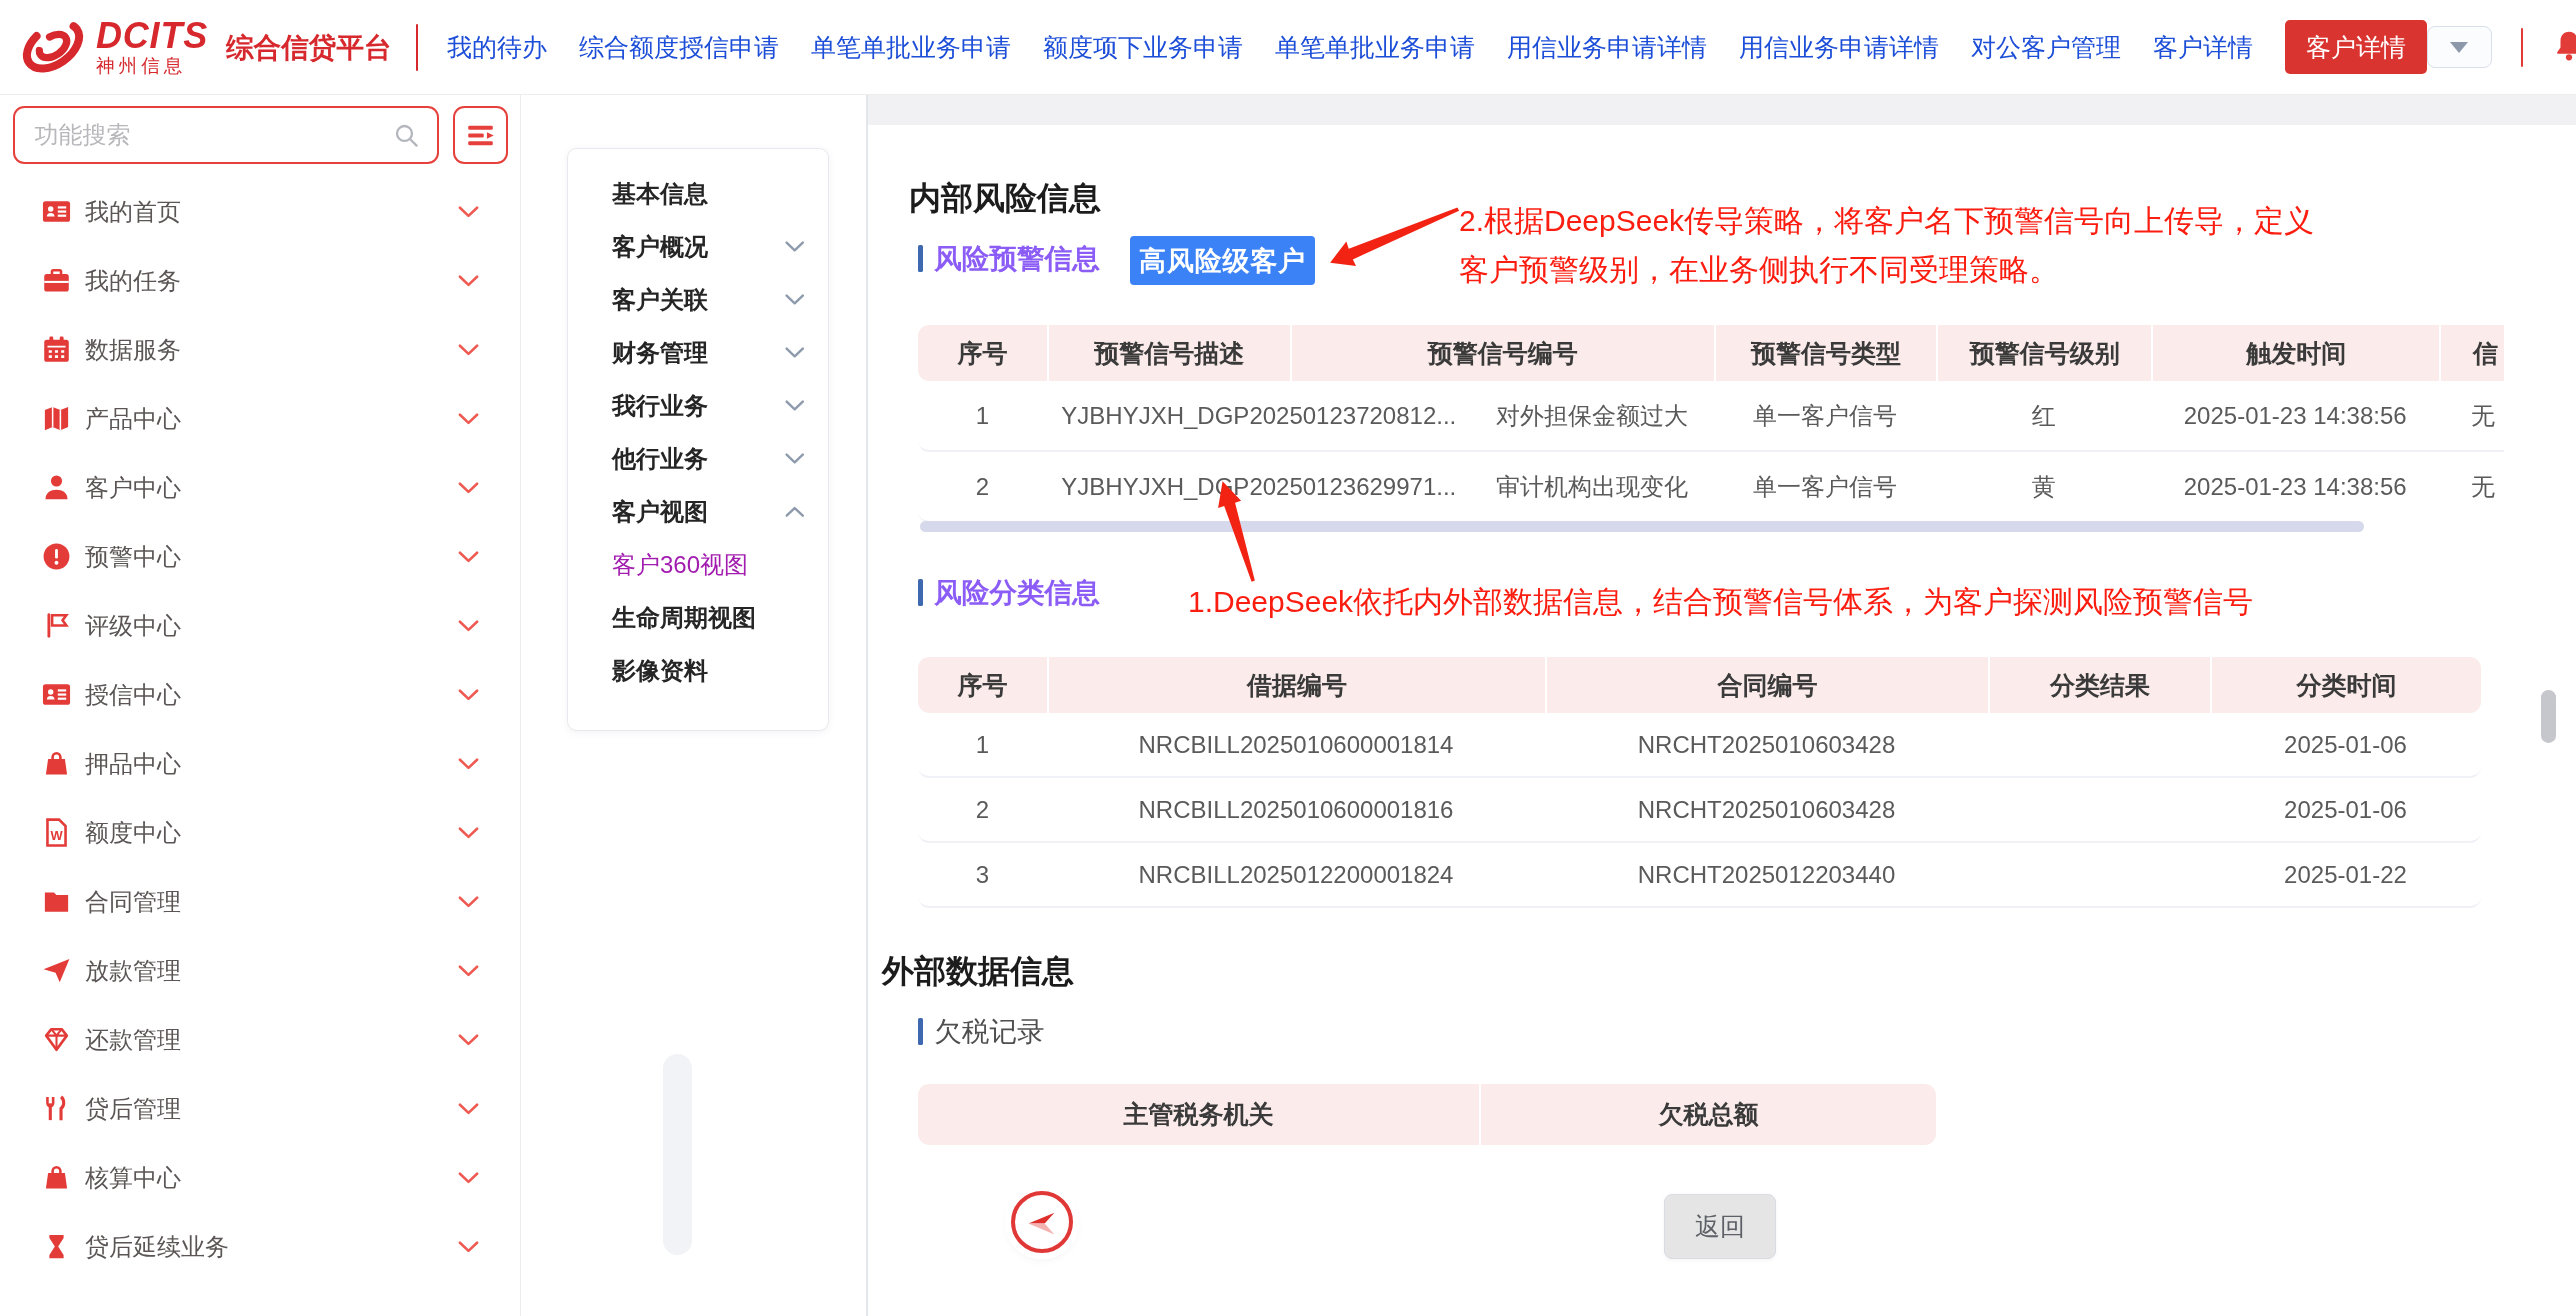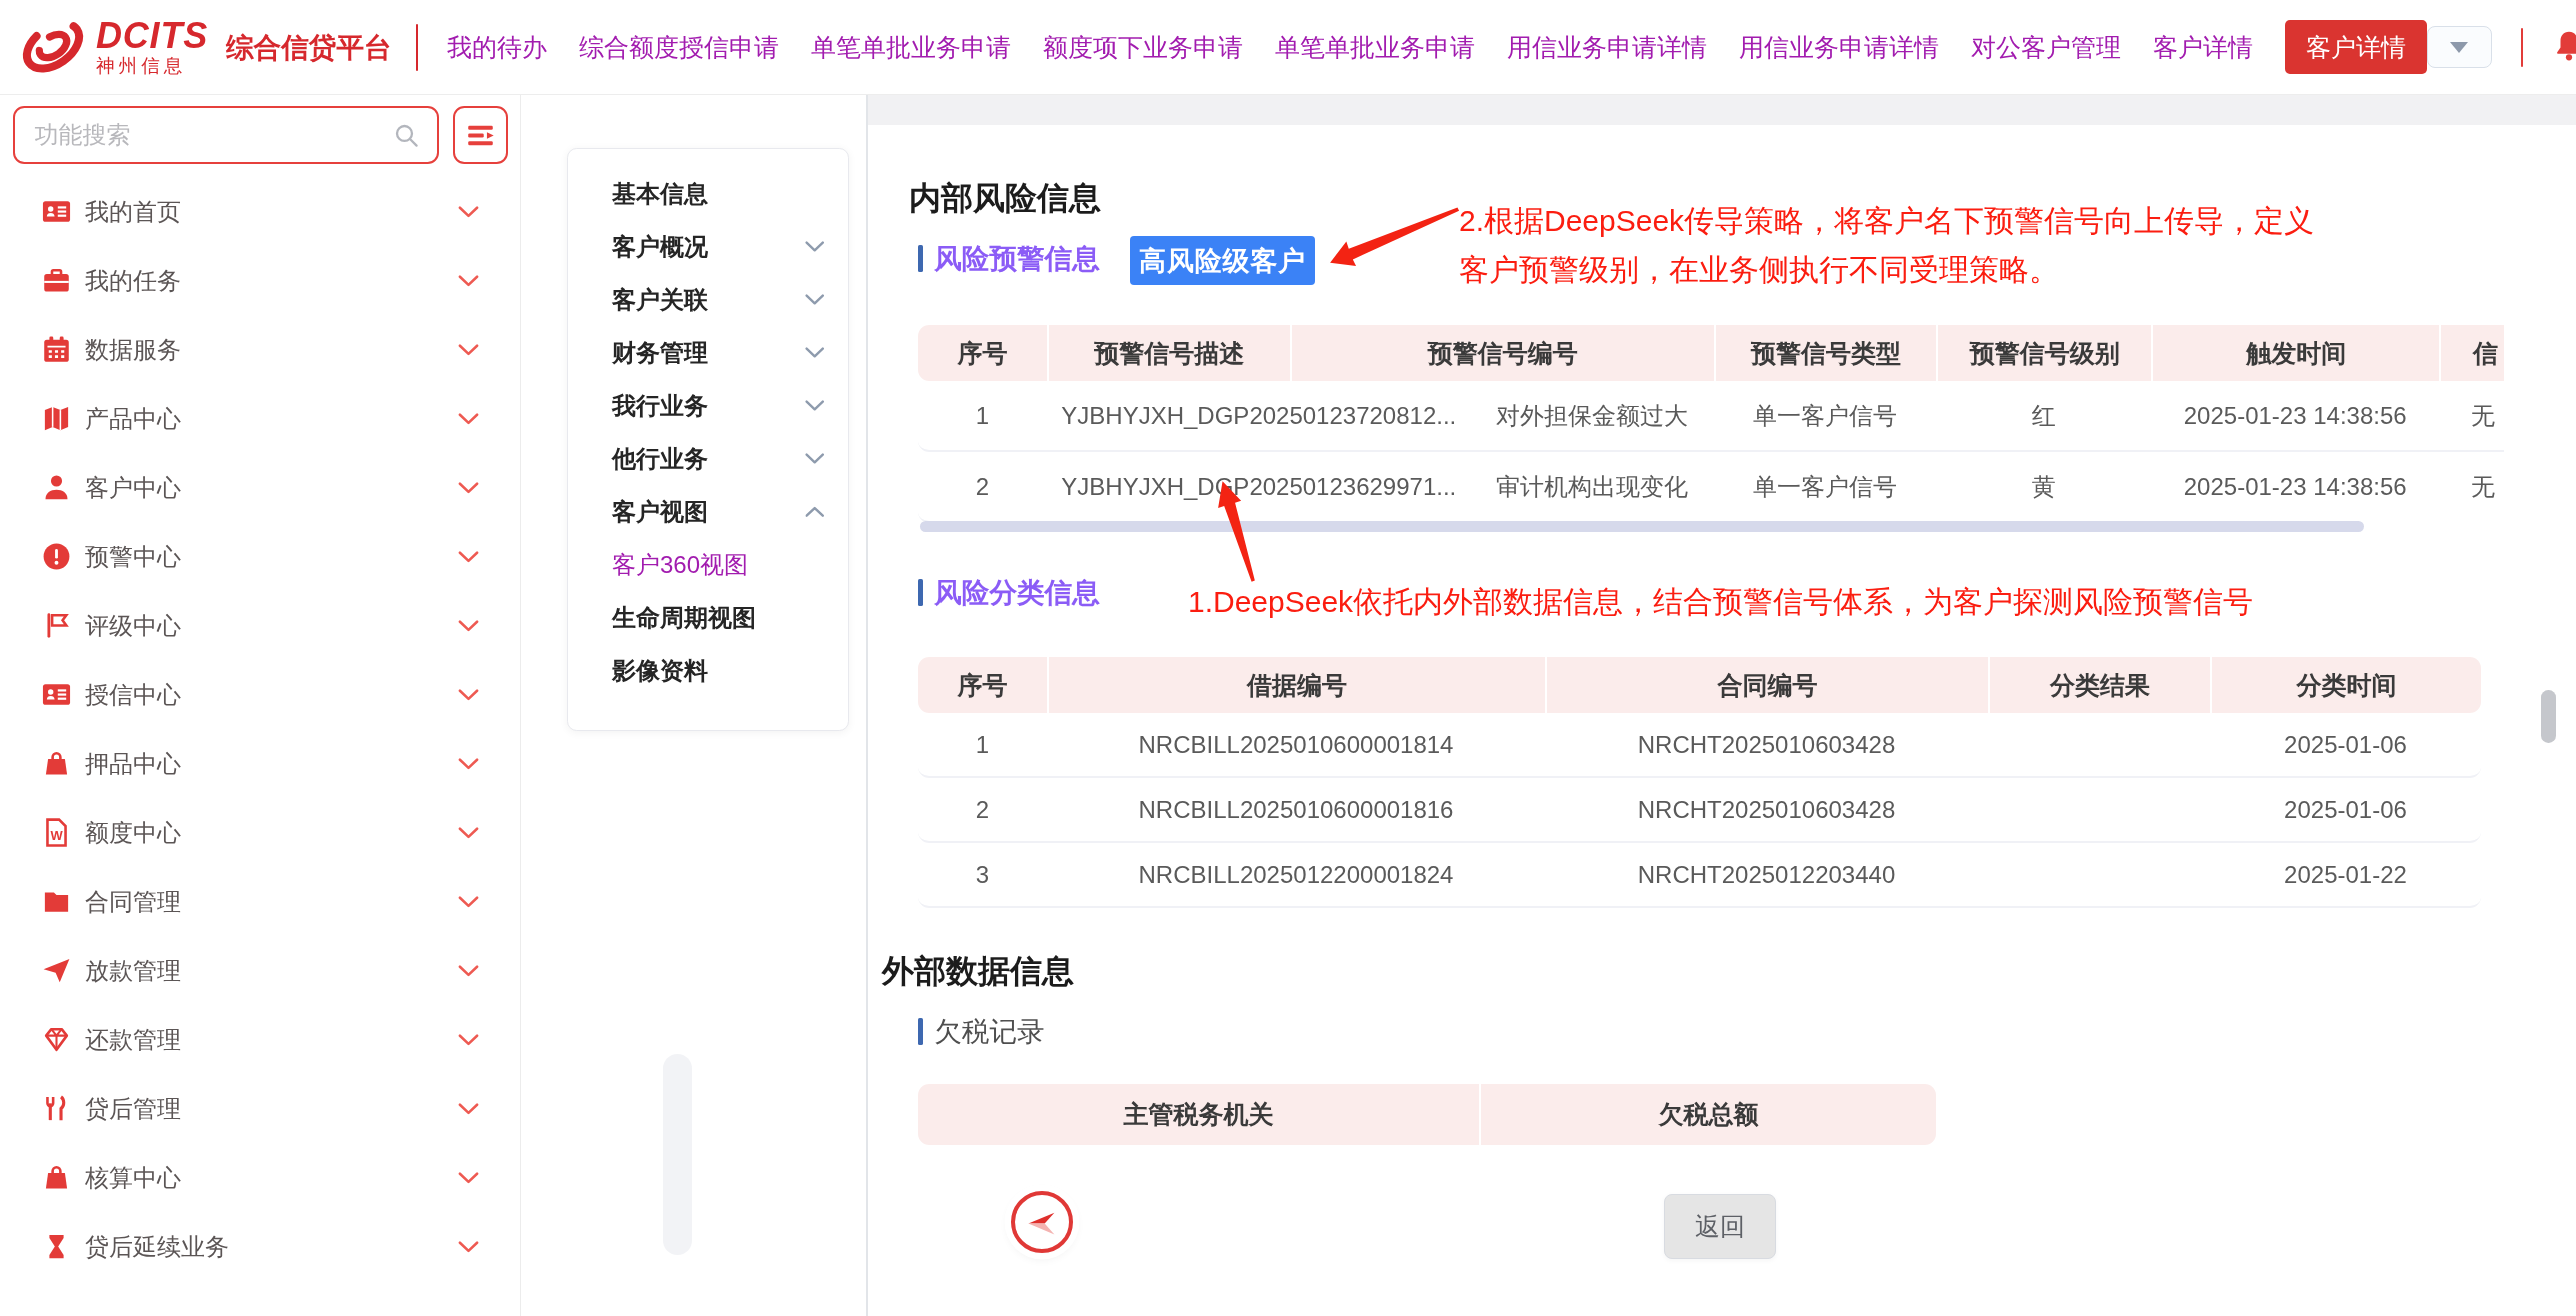--- a/index.html
+++ b/index.html
@@ -8,21 +8,21 @@
   
   #topbar{position:absolute;left:0;top:0;width:2576px;height:95px;background:#fff;
           border-bottom:1.6px solid #ededed;display:flex;align-items:center;box-sizing:border-box;}
   .brandwrap{display:flex;align-items:center;padding-left:18px;flex:0 0 auto;}
   .brandtext{display:flex;flex-direction:column;margin-left:8px;line-height:1;}
   .brand-name{font-size:36px;font-weight:900;font-style:italic;color:#d6282d;letter-spacing:0.8px;}
   .brand-sub{font-size:18.6px;font-weight:400;color:#d6282d;letter-spacing:4px;margin-top:3.2px;}
   .brand-product{font-size:27.6px;font-weight:700;color:#d6282d;margin-left:18px;}
   .brand-divider{width:2.4px;height:47px;background:#d6282d;margin:0 29px 0 24px;border-radius:1.6px;}
   #topnav{display:flex;align-items:center;gap:32px;}
-  .nav-item{font-size:25px;color:#a21caf;white-space:nowrap;cursor:pointer;}
+  .nav-item{font-size:25px;color:#1d4ed8;white-space:nowrap;cursor:pointer;}
   .nav-item-active{background:#da3430;color:#fff;font-size:25px;padding:10.5px 21px;border-radius:4.9px;white-space:nowrap;}
   #topbar-right{margin-left:auto;display:flex;align-items:center;gap:29px;padding-right:34px;}
   .drop-btn{width:65px;height:42px;background:#fafcfe;border:1.6px solid #d9e0e9;border-radius:8px;
             display:flex;align-items:center;justify-content:center;box-sizing:border-box;}
   .caret-down{width:0;height:0;border-left:9px solid transparent;border-right:9px solid transparent;border-top:11.3px solid #8d99ab;}
   .red-vdiv{width:2.4px;height:39px;background:#e23c39;border-radius:1.6px;}
   .tb-icon{color:#e23c39;}
   .bell-wrap{position:relative;}
   
   #sidebar{position:absolute;left:0;top:95px;width:521px;height:1222px;background:#fff;border-right:0.8px solid #ececec;box-sizing:border-box;}
@@ -34,21 +34,21 @@
   #burger-btn{position:absolute;left:453px;top:11.3px;width:55px;height:58px;border:2.4px solid #e6403c;border-radius:11.3px;
               box-sizing:border-box;display:flex;align-items:center;justify-content:center;background:#fff;}
   #sb-list{position:absolute;left:0;top:82px;width:521px;}
   .sb-item{height:69px;display:flex;align-items:center;cursor:pointer;}
   .sb-ic{width:31px;height:31px;margin-left:41px;color:#e33b38;flex:0 0 auto;}
   .sb-label{font-size:24px;color:#5b5555;margin-left:13px;flex:1;}
   .sb-chev{width:21px;height:12px;color:#ee5a52;margin-right:42px;flex:0 0 auto;}
   
   #midcol{position:absolute;left:521px;top:95px;width:345px;height:1222px;background:#fff;}
   #graystrip-top{position:absolute;left:521px;top:95px;width:2055px;height:30px;background:#f1f1f3;}
-  #submenu-card{position:absolute;left:46px;top:53px;width:282px;height:583px;background:#fff;border:1.6px solid #e8e9ee;
+  #submenu-card{position:absolute;left:46px;top:53px;width:262px;height:583px;background:#fff;border:1.6px solid #e8e9ee;
                 border-radius:9.7px;box-sizing:border-box;box-shadow:0 1.6px 8px rgba(0,0,0,.05);padding-top:18px;}
   .sm-item{height:53px;display:flex;align-items:center;padding:0 24px 0 44px;cursor:pointer;}
   .sm-label{font-size:24px;font-weight:700;color:#252525;flex:1;}
   .sm-label.active{color:#a21caf;font-weight:400;}
   .sm-chev{width:19.4px;height:11.3px;color:#8e9bad;flex:0 0 auto;}
   .sm-chev.up{transform:rotate(180deg);}
   #mid-scroll{position:absolute;left:142px;top:959px;width:29px;height:201px;background:#f2f3f6;border-radius:14.6px;}
   #collapse-btn{position:absolute;left:490px;top:1096px;width:62px;height:62px;background:#fff;border:4px solid #e03836;
                 border-radius:50%;box-sizing:border-box;box-shadow:0 0 0 6.5px rgba(255,255,255,.95),0 3.2px 11.3px rgba(0,0,0,.12);
                 display:flex;align-items:center;justify-content:center;z-index:5;}

